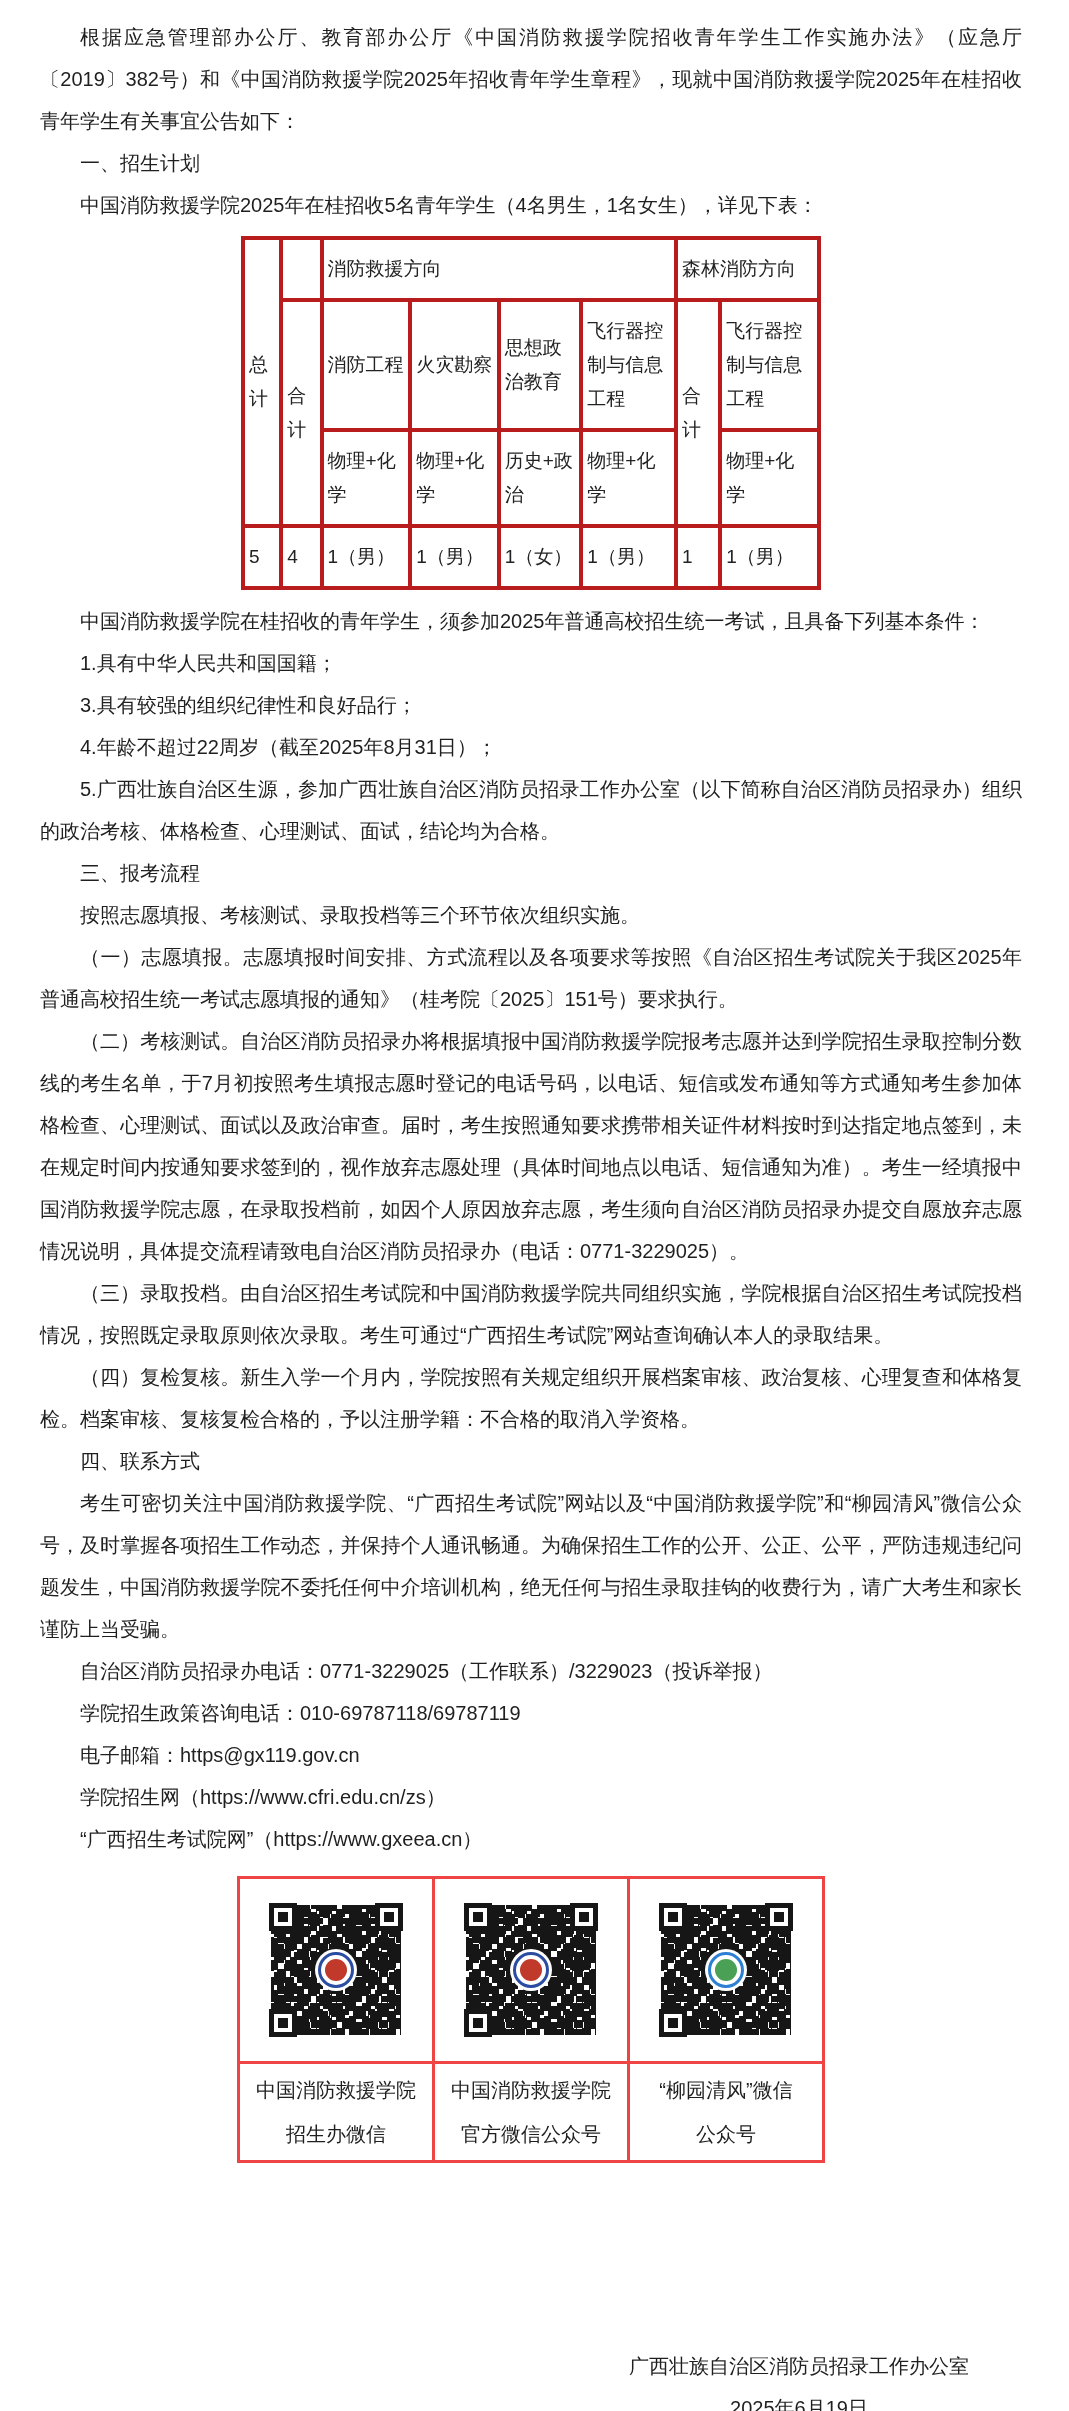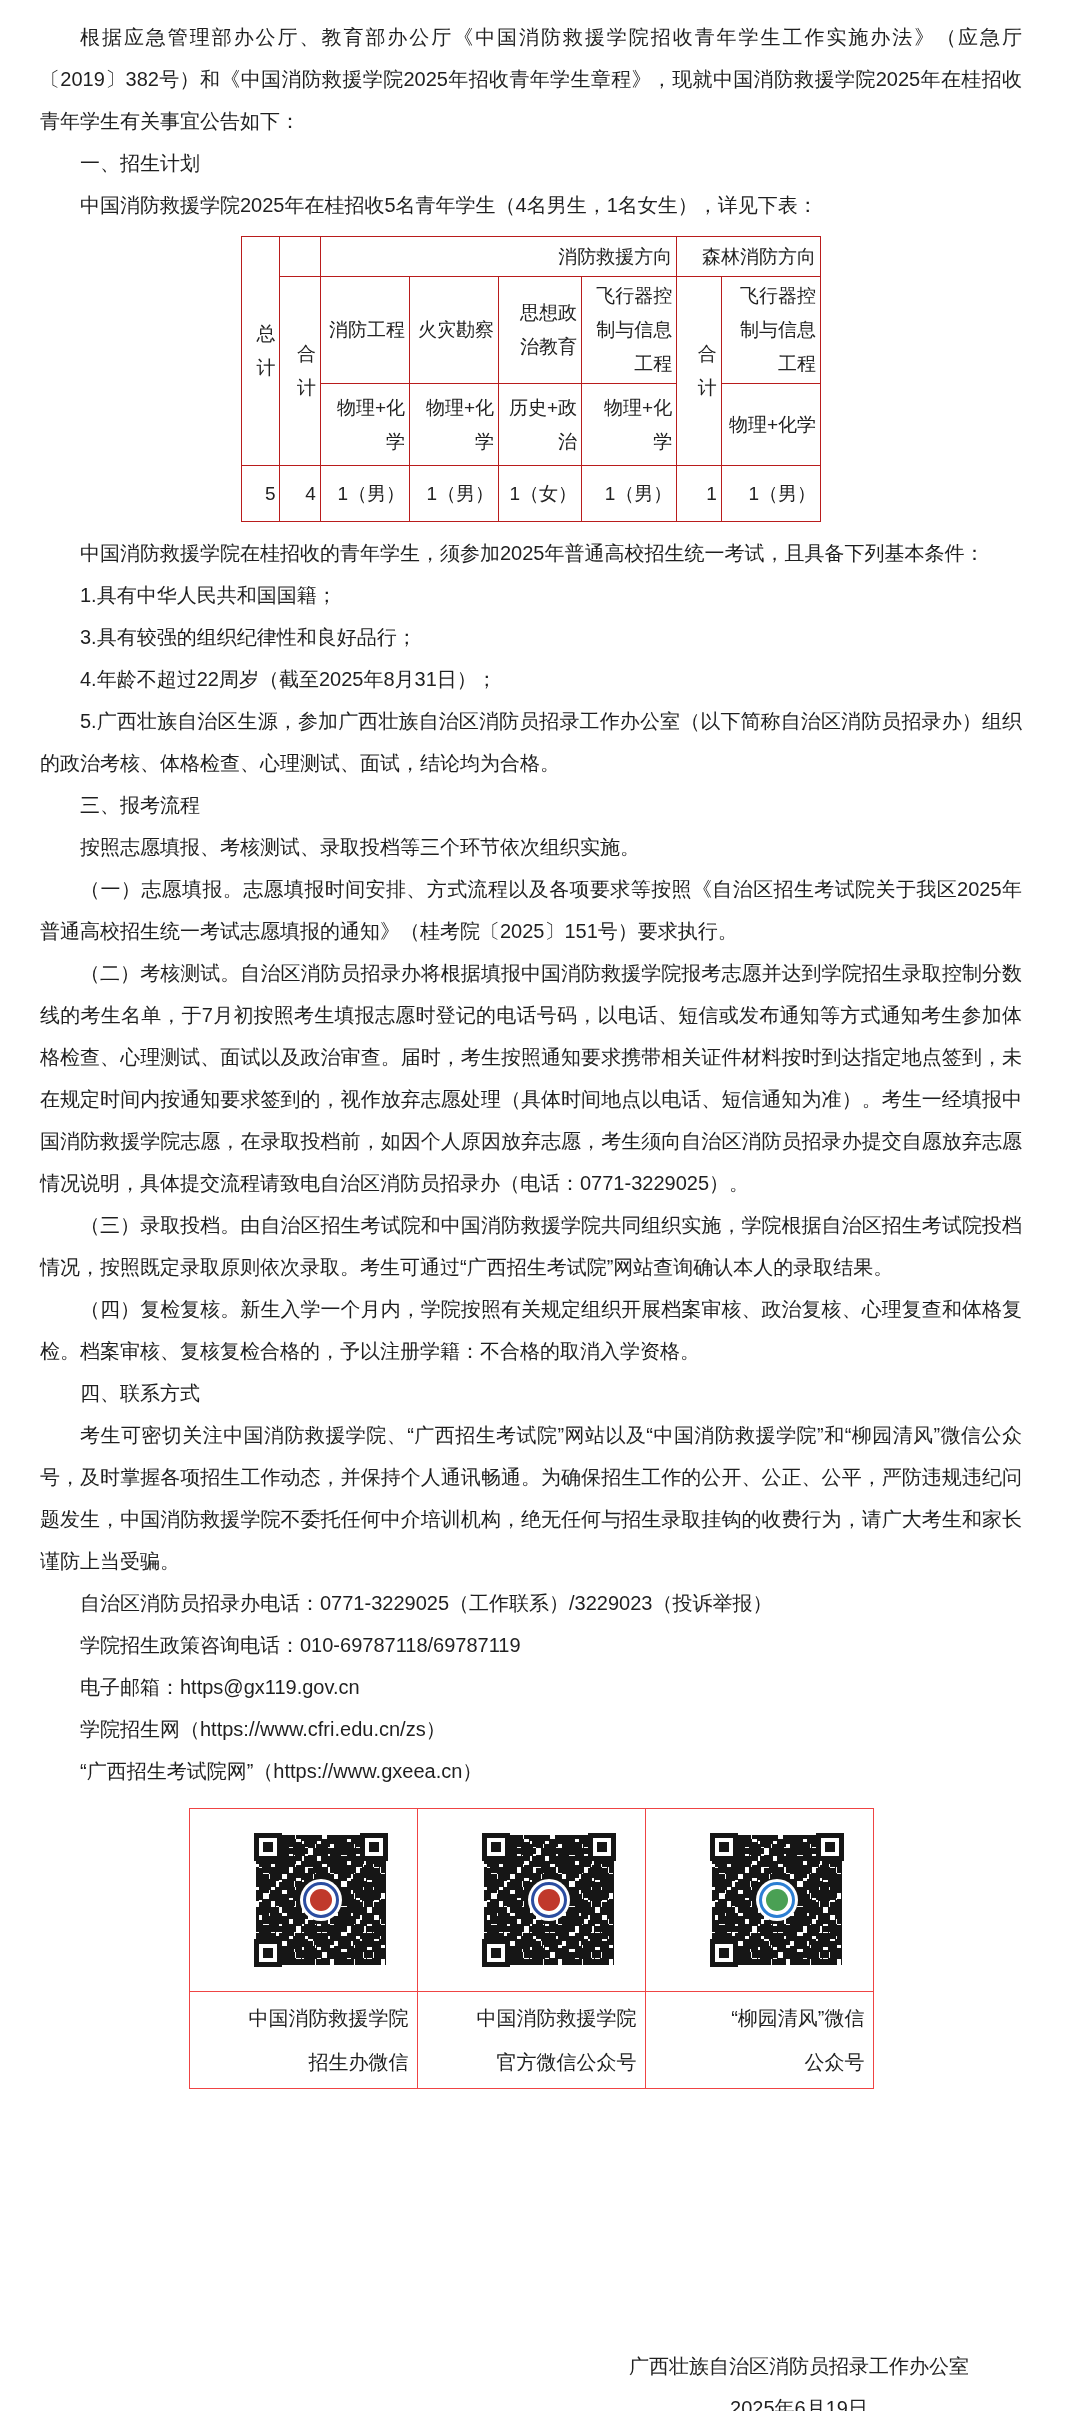--- a/index.html
+++ b/index.html
@@ -15,28 +15,28 @@
     font-size:20px;text-align:justify;
   }
   .doc p{margin:0;line-height:42px;text-indent:2em;}
   .bold-lead{font-weight:normal;}
   
   table.plan{
     border-collapse:collapse;margin:10px auto;table-layout:fixed;
     width:580px;font-size:19px;color:#222;
   }
   table.plan td{
-    border:1px solid #b91c1c;text-align:right;vertical-align:middle;
-    padding:2px 4px;line-height:34px;word-break:break-all;
+    border:4px solid #b91c1c;text-align:left;vertical-align:middle;
+    padding:12px 4px;line-height:34px;word-break:break-all;
   }
   td.narrow{padding:2px 2px;margin-left:48px;}
   tr.r1{height:40px;} tr.r2{height:104px;} tr.r3{height:82px;} tr.r4{height:56px;}
   
   table.qrs{border-collapse:collapse;margin:16px auto 0 auto;color:#1f1f1f;}
-  table.qrs td{border:1px solid #ef4444;text-align:right;vertical-align:middle;padding-left:35px;}
+  table.qrs td{border:3px solid #ef4444;text-align:center;vertical-align:middle;}
   .qr-cell{width:192px;height:182px;padding:0;}
   .label-cell{height:92px;line-height:44px;font-size:20px;padding:2px 8px;}
   .qr{
     position:relative;width:146px;height:146px;margin:0 auto;background:#fff;
   }
   .qr-pattern{
     position:absolute;inset:8px;
     background:
       repeating-conic-gradient(#161616 0% 25%, transparent 0% 50%) 0 0/13px 13px,
       repeating-conic-gradient(#161616 0% 25%, transparent 0% 50%) 6px 4px/17px 17px,

